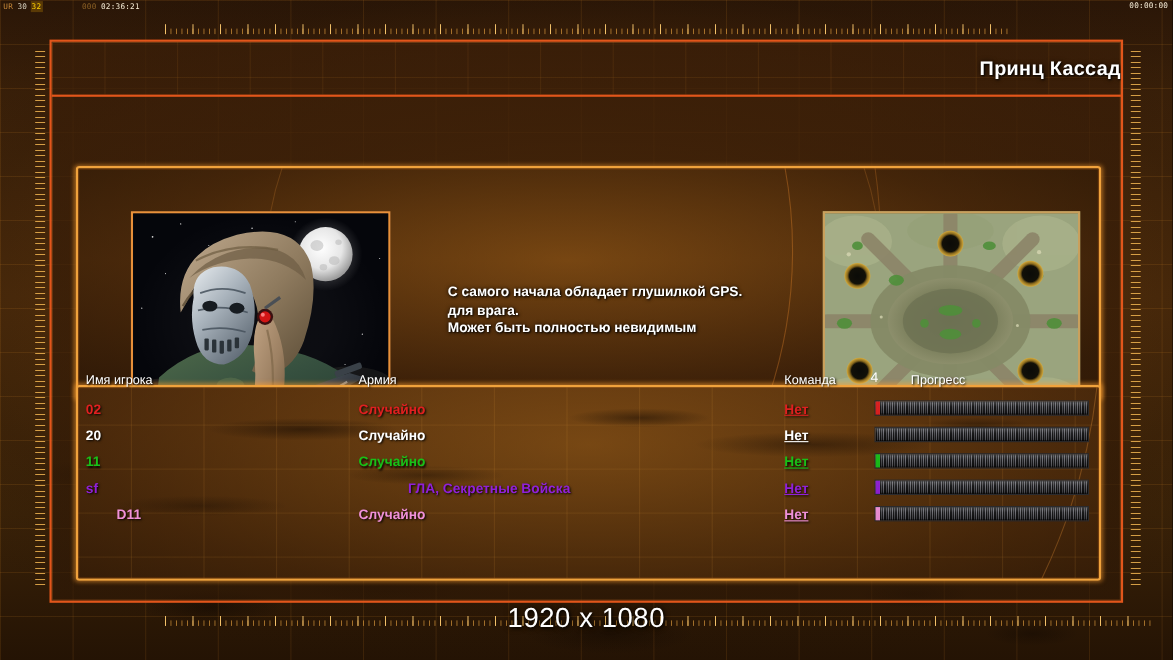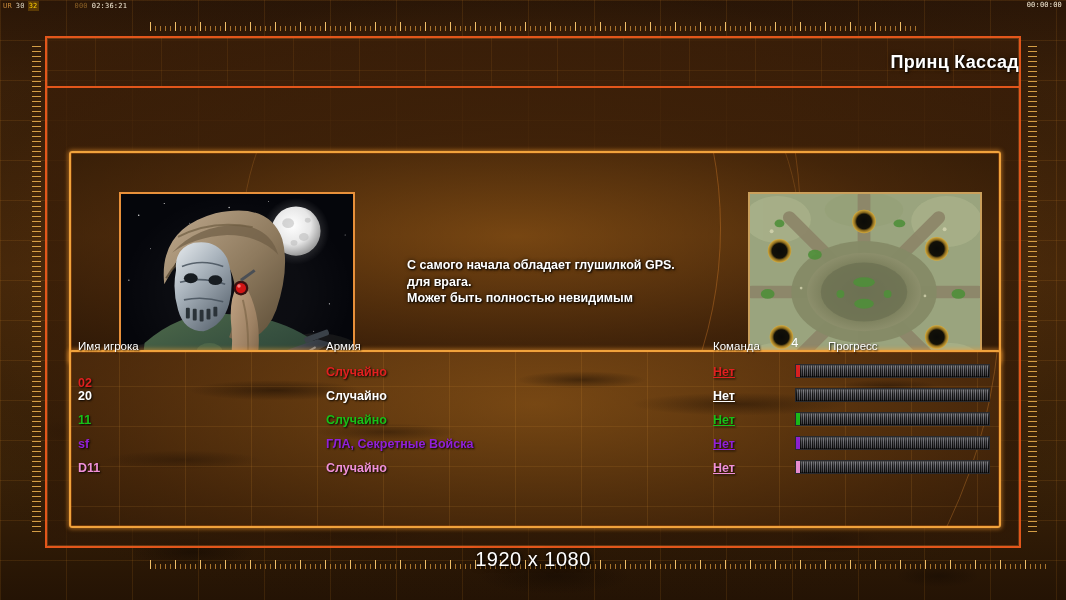--- a/index.html
+++ b/index.html
@@ -288,21 +288,21 @@
     z-index: 2;
   }
 
   
   .res-label {
     position: absolute;
     left: 0; right: 0;
     top: 548px;
     text-align: center;
     color: #ffffff;
-    font-size: 20px;
+    font-size: 25px;
     letter-spacing: .5px;
     text-shadow: 1px 1px 3px rgba(0,0,0,.95), 0 0 6px rgba(0,0,0,.7);
     z-index: 30;
   }
 </style>
 </head>
 <body>
 
 <div id="app">
 
@@ -555,21 +555,21 @@
 
   <div class="table-head">
     <span class="col-name">Имя игрока</span>
     <span class="col-army">Армия</span>
     <span class="col-team">Команда</span>
     <span class="col-prog">Прогресс</span>
   </div>
 
   <div class="rows" id="rows-host">
       <div class="row">
-        <span class="cell name" style="color: rgb(224, 32, 32); margin-top: 11px;">02</span>
+        <span class="cell name" style="color: rgb(224, 32, 32);">02</span>
         <span class="cell army" style="color: rgb(224, 32, 32);">Случайно</span>
         <span class="cell team" style="color: rgb(224, 32, 32);">Нет</span>
         <div class="progress">
           <div class="lead" style="background: rgb(224, 32, 32); opacity: 0.95;"></div>
         </div>
       </div>
       <div class="row">
         <span class="cell name" style="color: rgb(255, 255, 255);">20</span>
         <span class="cell army" style="color: rgb(255, 255, 255);">Случайно</span>
         <span class="cell team" style="color: rgb(255, 255, 255);">Нет</span>
@@ -580,28 +580,28 @@
       <div class="row">
         <span class="cell name" style="color: rgb(24, 192, 24);">11</span>
         <span class="cell army" style="color: rgb(24, 192, 24);">Случайно</span>
         <span class="cell team" style="color: rgb(24, 192, 24);">Нет</span>
         <div class="progress">
           <div class="lead" style="background: rgb(24, 192, 24); opacity: 0.95;"></div>
         </div>
       </div>
       <div class="row">
         <span class="cell name" style="color: rgb(144, 32, 216);">sf</span>
-        <span class="cell army" style="color: rgb(144, 32, 216);">ГЛА, Секретные Войска</span>
+        <span class="cell army" style="color: rgb(144, 32, 216); margin-left: 45px;">ГЛА, Секретные Войска</span>
         <span class="cell team" style="color: rgb(144, 32, 216);">Нет</span>
         <div class="progress">
           <div class="lead" style="background: rgb(144, 32, 216); opacity: 0.95;"></div>
         </div>
       </div>
       <div class="row">
-        <span class="cell name" style="color: rgb(240, 144, 216);">D11</span>
+        <span class="cell name" style="color: rgb(240, 144, 216); margin-left: 28px;">D11</span>
         <span class="cell army" style="color: rgb(240, 144, 216);">Случайно</span>
         <span class="cell team" style="color: rgb(240, 144, 216);">Нет</span>
         <div class="progress">
           <div class="lead" style="background: rgb(240, 144, 216); opacity: 0.95;"></div>
         </div>
       </div>
     </div>
 
   <div class="res-label">1920 x 1080</div>
 

